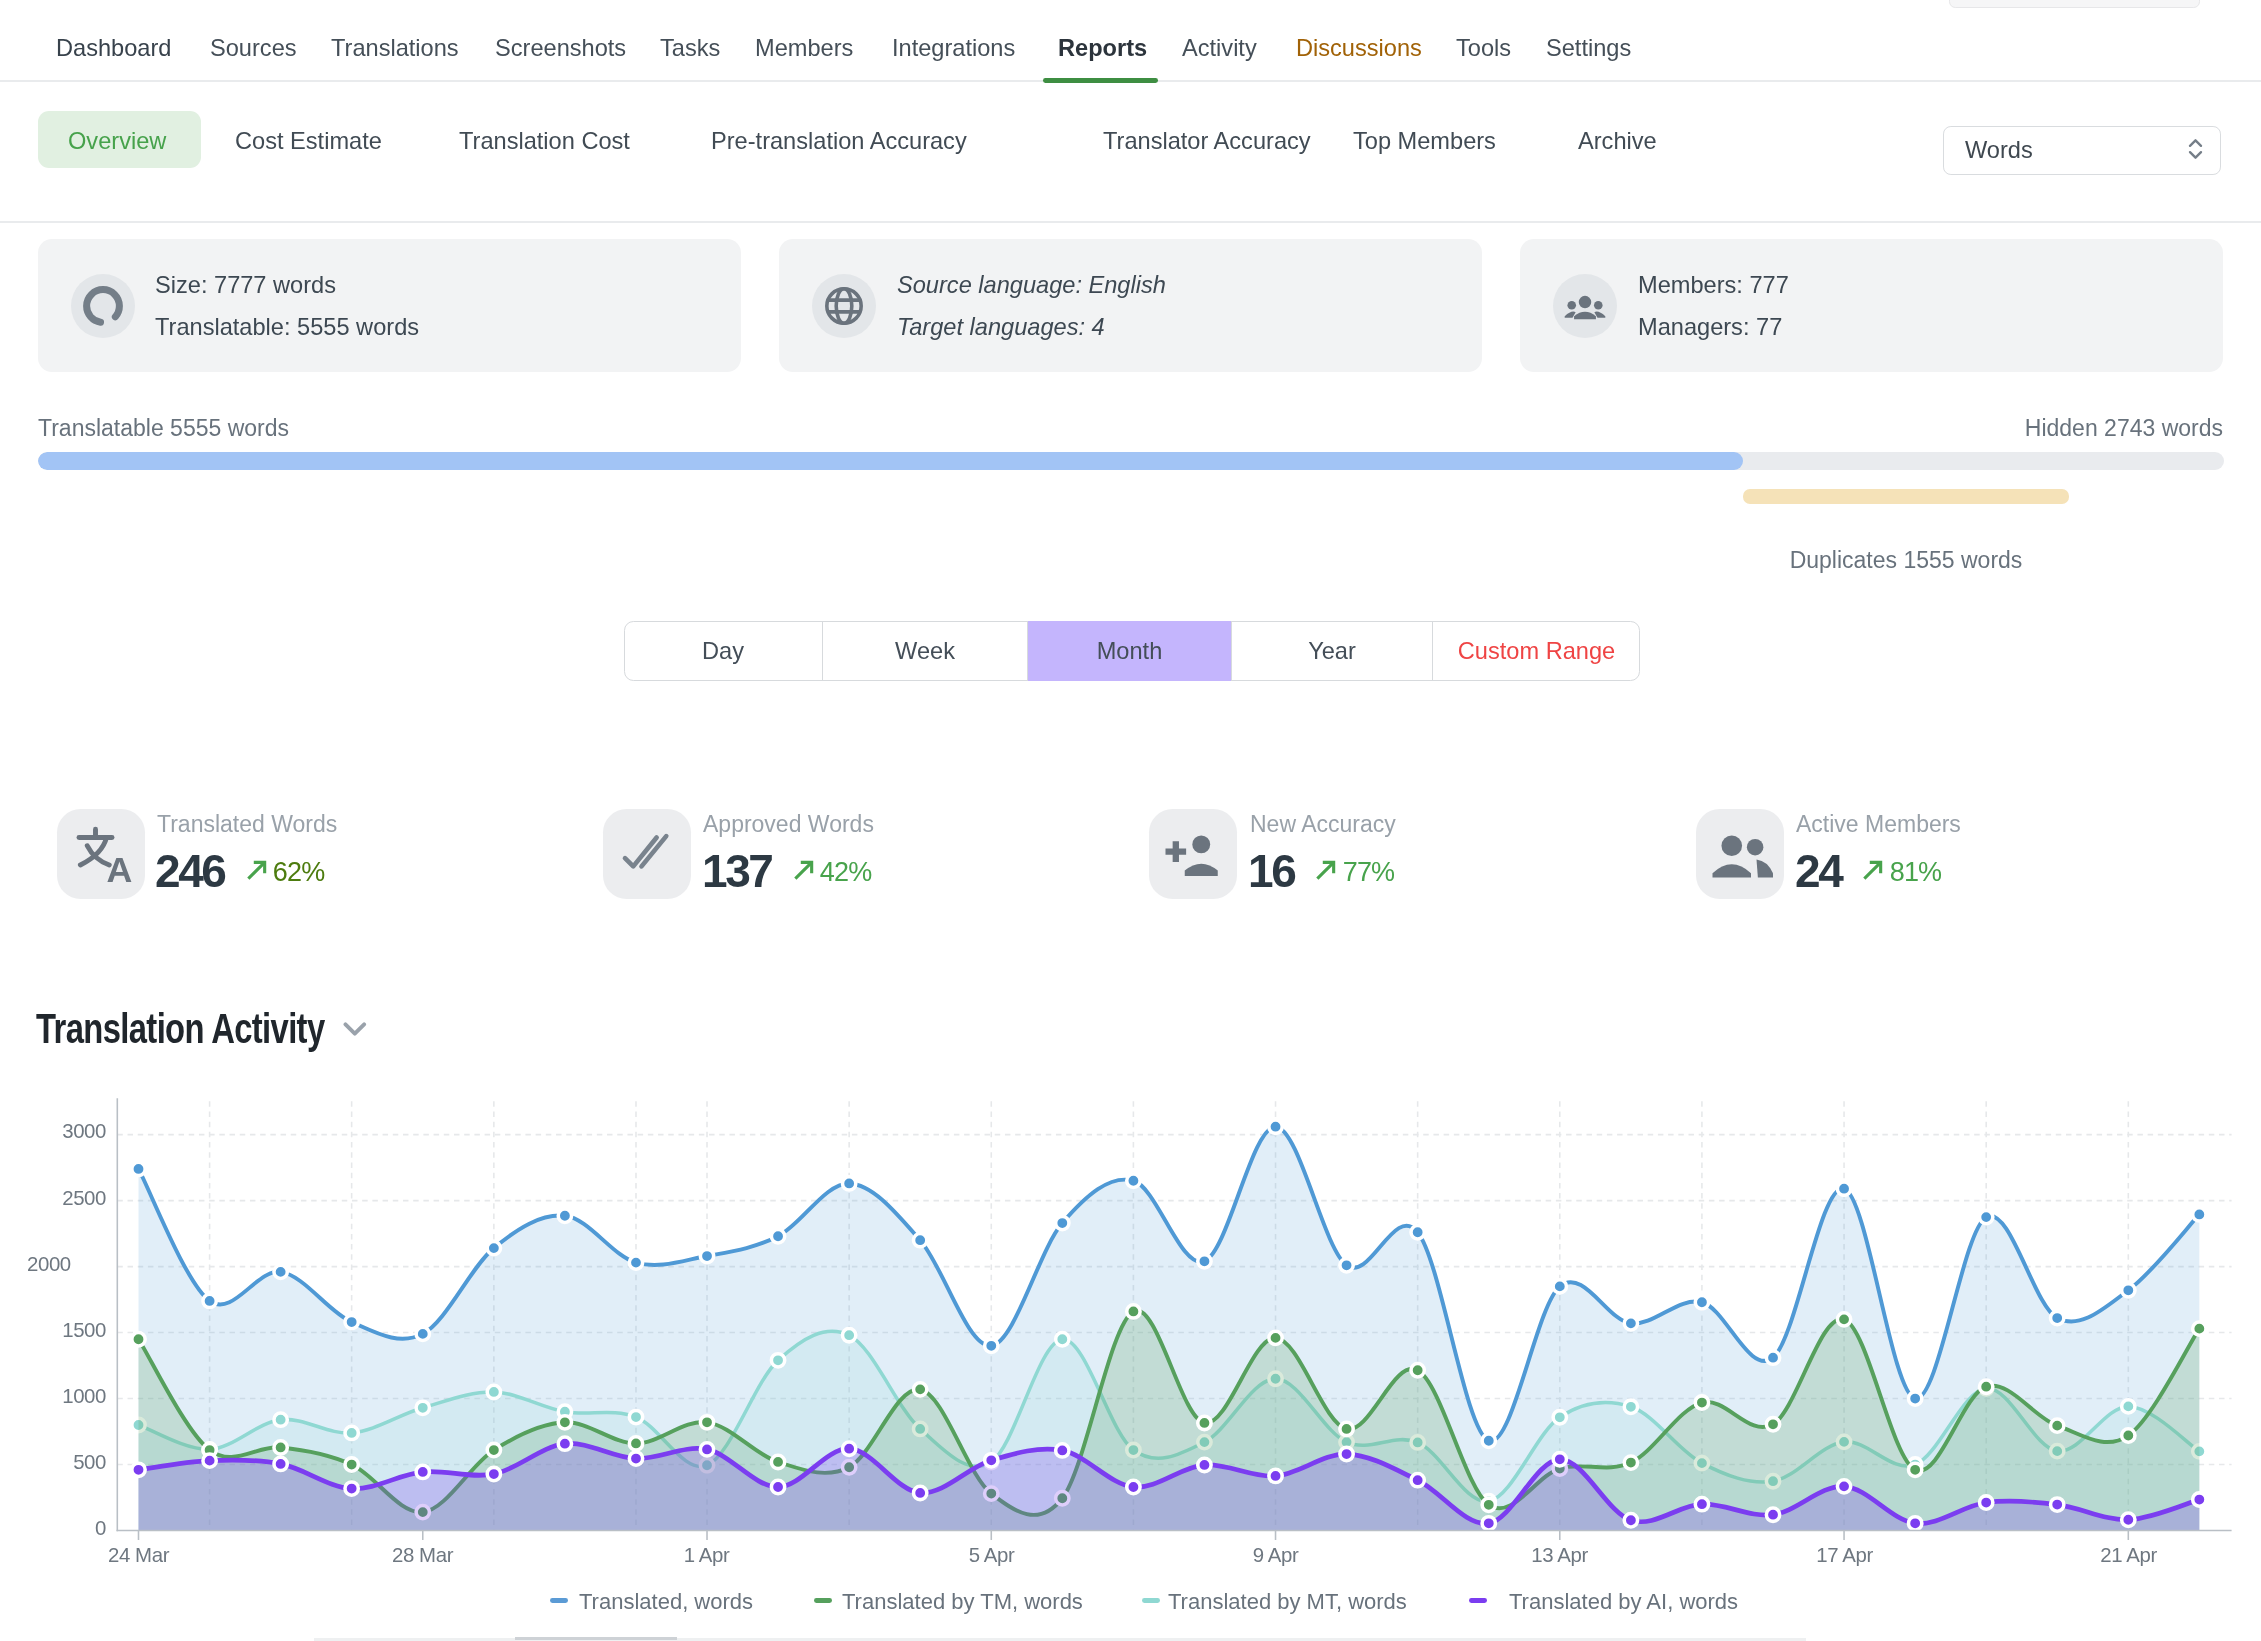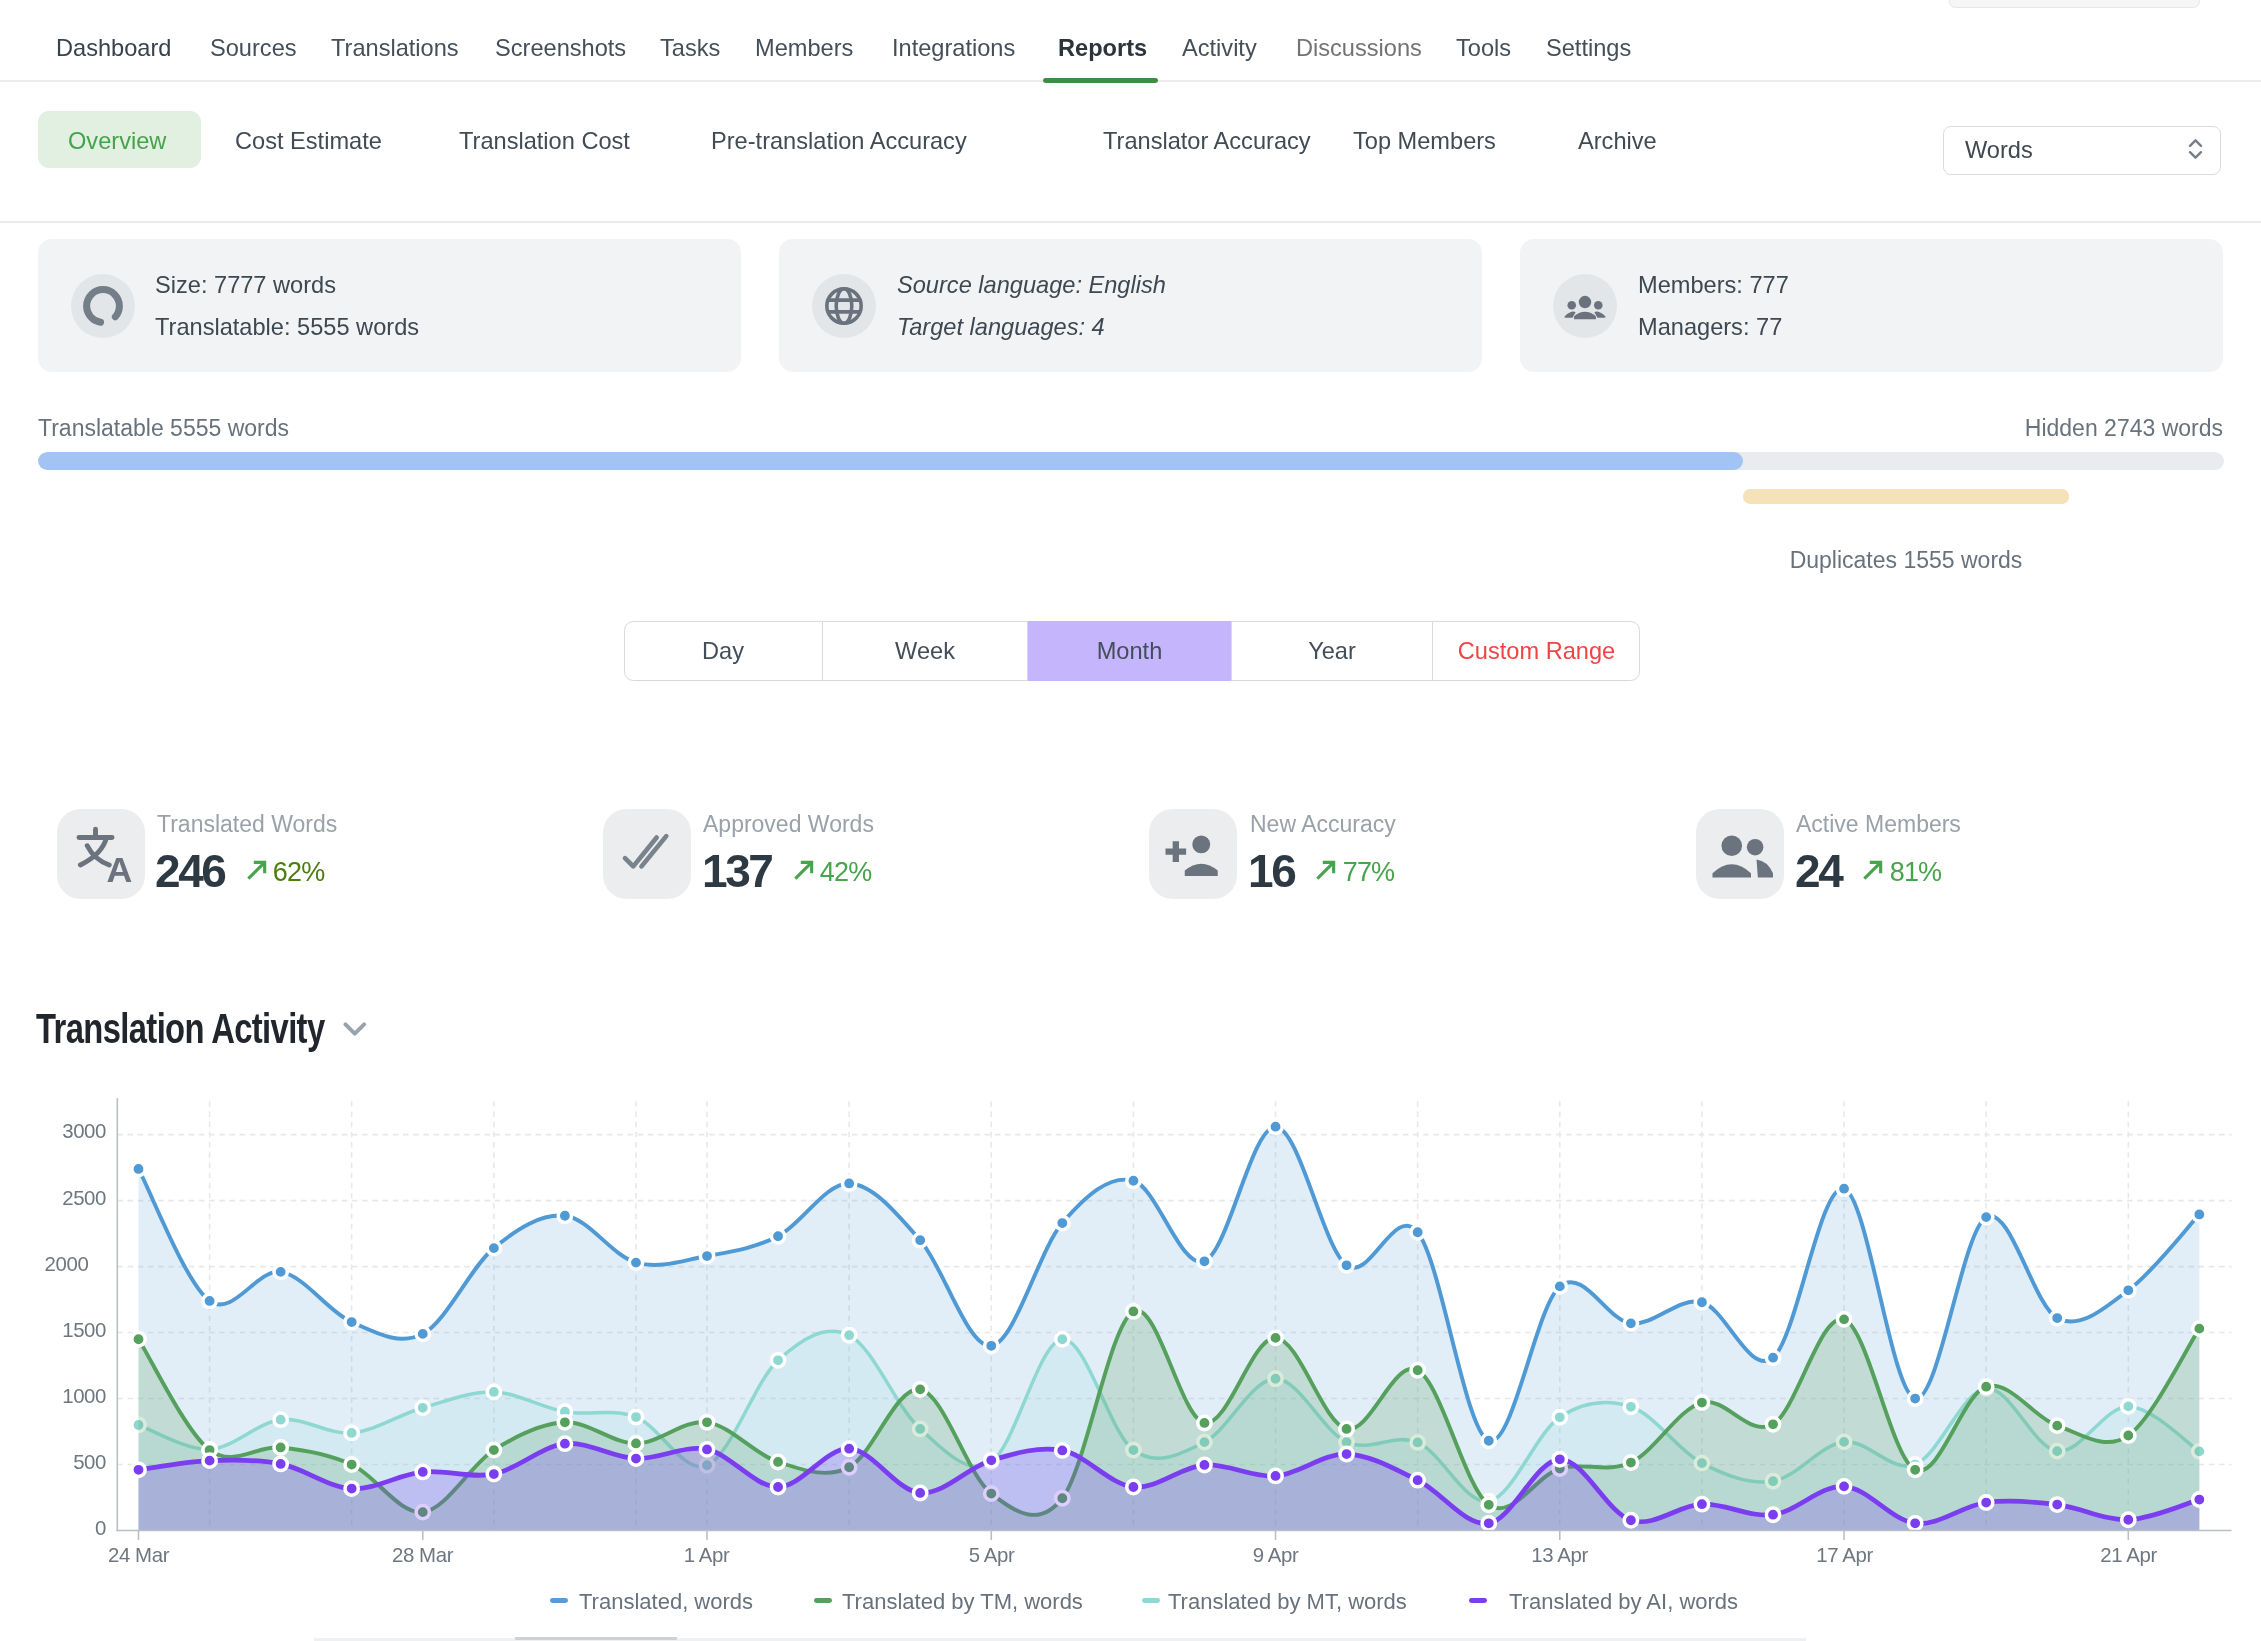--- a/index.html
+++ b/index.html
@@ -10,21 +10,21 @@
 
 <span style="position:absolute;left:56px;top:35px;font-size:23.6px;color:#38424c;font-weight:400;">Dashboard</span>
 <span style="position:absolute;left:210px;top:35px;font-size:23.6px;color:#454f58;font-weight:400;">Sources</span>
 <span style="position:absolute;left:331px;top:35px;font-size:23.6px;color:#454f58;font-weight:400;">Translations</span>
 <span style="position:absolute;left:495px;top:35px;font-size:23.6px;color:#454f58;font-weight:400;">Screenshots</span>
 <span style="position:absolute;left:660px;top:35px;font-size:23.6px;color:#454f58;font-weight:400;">Tasks</span>
 <span style="position:absolute;left:755px;top:35px;font-size:23.6px;color:#454f58;font-weight:400;">Members</span>
 <span style="position:absolute;left:892px;top:35px;font-size:23.6px;color:#454f58;font-weight:400;">Integrations</span>
 <span style="position:absolute;left:1058px;top:35px;font-size:23.6px;color:#2c343c;font-weight:700;">Reports</span>
 <span style="position:absolute;left:1182px;top:35px;font-size:23.6px;color:#454f58;font-weight:400;">Activity</span>
-<span style="position:absolute;left:1296px;top:35px;font-size:23.6px;color:#737373;font-weight:400;">Discussions</span>
+<span style="position:absolute;left:1296px;top:35px;font-size:23.6px;color:#a16207;font-weight:400;">Discussions</span>
 <span style="position:absolute;left:1456px;top:35px;font-size:23.6px;color:#454f58;font-weight:400;">Tools</span>
 <span style="position:absolute;left:1546px;top:35px;font-size:23.6px;color:#454f58;font-weight:400;">Settings</span>
 <div style="position:absolute;left:0;top:80px;width:2261px;height:1.6px;background:#e9ebed;"></div>
 <div style="position:absolute;left:1043px;top:78px;width:115px;height:4.7px;background:#3e8e42;border-radius:2.4px;"></div>
 
 <div style="position:absolute;left:38px;top:111px;width:163px;height:57px;background:#e1f0e1;border-radius:11px;"></div>
 <span style="position:absolute;left:68px;top:128px;font-size:23.6px;color:#46a24b;">Overview</span>
 <span style="position:absolute;left:235px;top:128px;font-size:23.6px;color:#414b54;">Cost Estimate</span>
 <span style="position:absolute;left:459px;top:128px;font-size:23.6px;color:#414b54;">Translation Cost</span>
 <span style="position:absolute;left:711px;top:128px;font-size:23.6px;color:#414b54;">Pre-translation Accuracy</span>
@@ -333,21 +333,21 @@
 <line x1="1262.6" y1="1949.0" x2="1262.6" y2="1961.0" stroke="#b9bfc5" stroke-width="2"></line>
 <line x1="1624.8" y1="1949.0" x2="1624.8" y2="1961.0" stroke="#b9bfc5" stroke-width="2"></line>
 <line x1="1987.0" y1="1949.0" x2="1987.0" y2="1961.0" stroke="#b9bfc5" stroke-width="2"></line>
 <line x1="2349.2" y1="1949.0" x2="2349.2" y2="1961.0" stroke="#b9bfc5" stroke-width="2"></line>
 <line x1="2711.4" y1="1949.0" x2="2711.4" y2="1961.0" stroke="#b9bfc5" stroke-width="2"></line>
 </svg>
 <div style="position:absolute;right:2156px;top:1517px;width:79px;text-align:right;font-size:20.4px;letter-spacing:-0.4px;color:#6e7780;left:27px;">0</div>
 <div style="position:absolute;right:2156px;top:1451px;width:79px;text-align:right;font-size:20.4px;letter-spacing:-0.4px;color:#6e7780;left:27px;">500</div>
 <div style="position:absolute;right:2156px;top:1385px;width:79px;text-align:right;font-size:20.4px;letter-spacing:-0.4px;color:#6e7780;left:27px;">1000</div>
 <div style="position:absolute;right:2156px;top:1319px;width:79px;text-align:right;font-size:20.4px;letter-spacing:-0.4px;color:#6e7780;left:27px;">1500</div>
-<div style="position:absolute;right:2156px;top:1253px;width:79px;text-align:center;font-size:20.4px;letter-spacing:-0.4px;color:#6e7780;left:27px;">2000</div>
+<div style="position:absolute;right:2156px;top:1253px;width:79px;text-align:left;font-size:20.4px;letter-spacing:-0.4px;color:#6e7780;left:27px;">2000</div>
 <div style="position:absolute;right:2156px;top:1187px;width:79px;text-align:right;font-size:20.4px;letter-spacing:-0.4px;color:#6e7780;left:27px;">2500</div>
 <div style="position:absolute;right:2156px;top:1120px;width:79px;text-align:right;font-size:20.4px;letter-spacing:-0.4px;color:#6e7780;left:27px;">3000</div>
 <div style="position:absolute;left:68px;top:1544px;width:141px;text-align:center;font-size:20.4px;letter-spacing:-0.4px;color:#6e7780;">24 Mar</div>
 <div style="position:absolute;left:352px;top:1544px;width:141px;text-align:center;font-size:20.4px;letter-spacing:-0.4px;color:#6e7780;">28 Mar</div>
 <div style="position:absolute;left:636px;top:1544px;width:141px;text-align:center;font-size:20.4px;letter-spacing:-0.4px;color:#6e7780;">1 Apr</div>
 <div style="position:absolute;left:921px;top:1544px;width:141px;text-align:center;font-size:20.4px;letter-spacing:-0.4px;color:#6e7780;">5 Apr</div>
 <div style="position:absolute;left:1205px;top:1544px;width:141px;text-align:center;font-size:20.4px;letter-spacing:-0.4px;color:#6e7780;">9 Apr</div>
 <div style="position:absolute;left:1489px;top:1544px;width:141px;text-align:center;font-size:20.4px;letter-spacing:-0.4px;color:#6e7780;">13 Apr</div>
 <div style="position:absolute;left:1774px;top:1544px;width:141px;text-align:center;font-size:20.4px;letter-spacing:-0.4px;color:#6e7780;">17 Apr</div>
 <div style="position:absolute;left:2058px;top:1544px;width:141px;text-align:center;font-size:20.4px;letter-spacing:-0.4px;color:#6e7780;">21 Apr</div>

